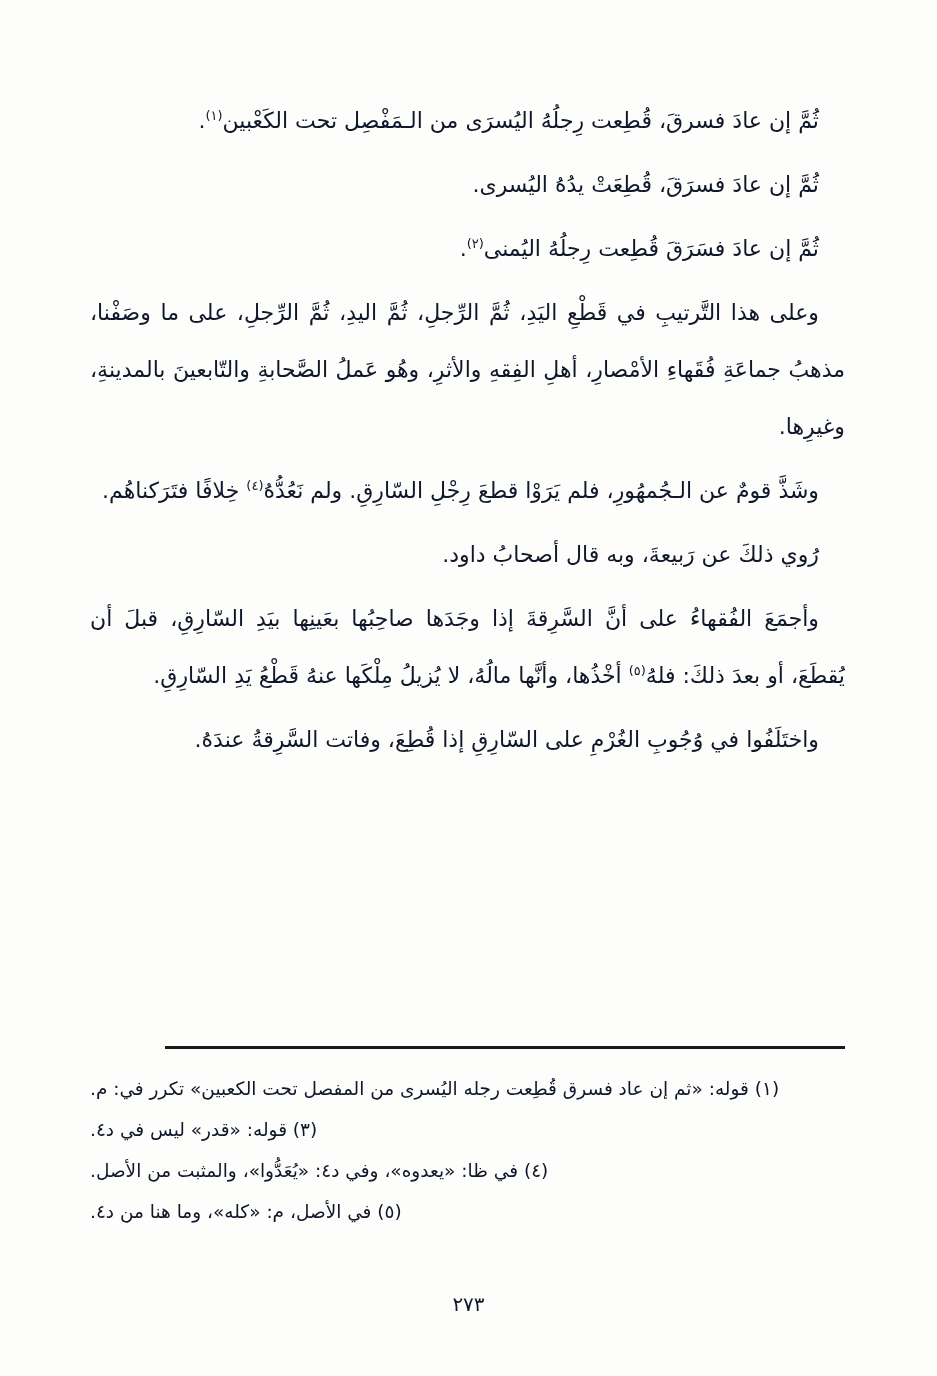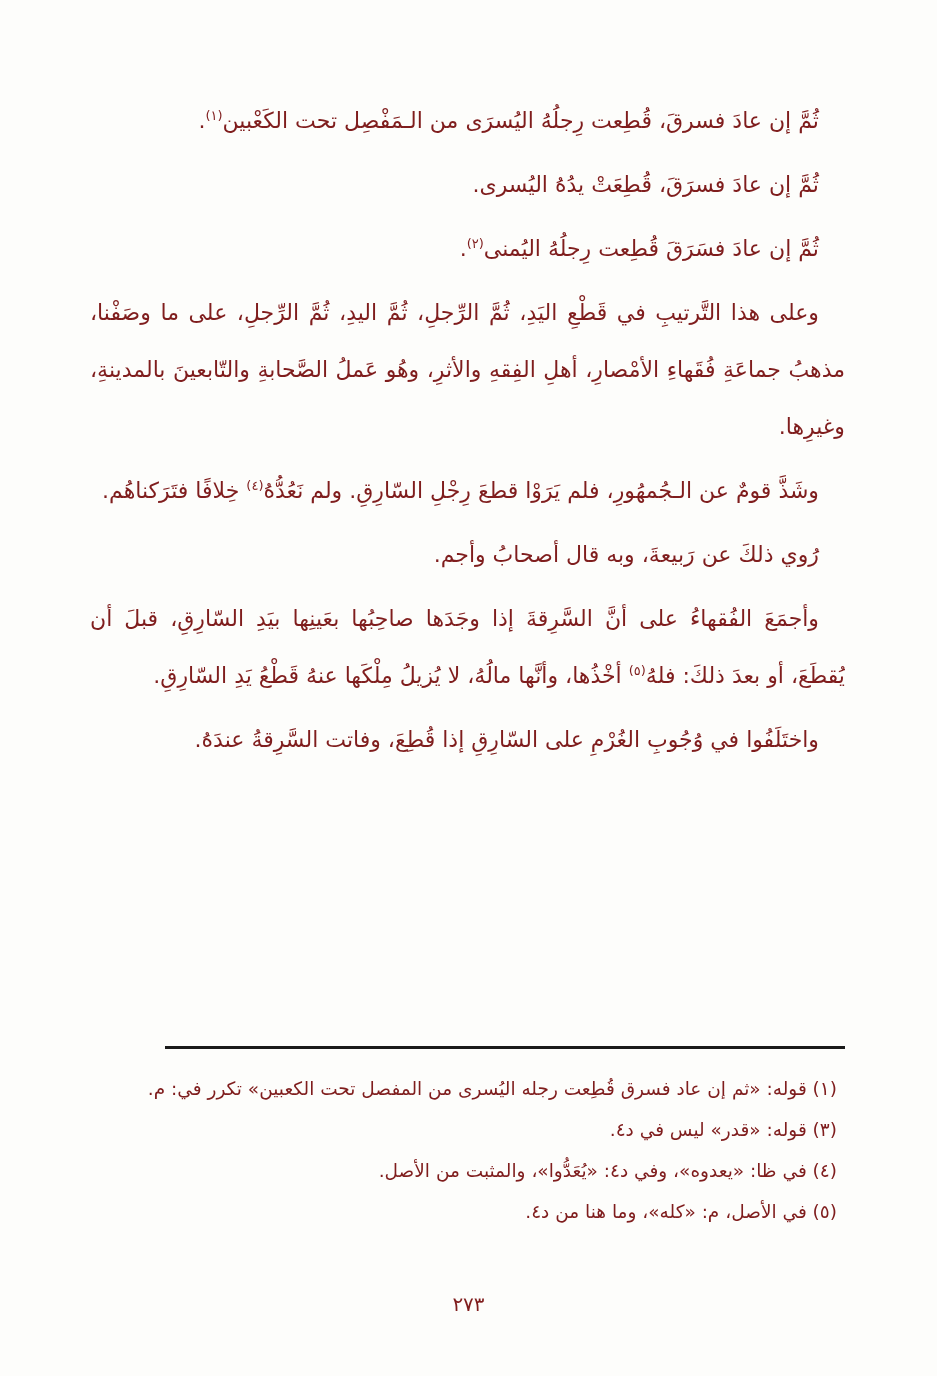--- a/index.html
+++ b/index.html
@@ -5,21 +5,21 @@
   html, body {
     margin: 0;
     padding: 0;
     background: #ffffff;
   }
   .page {
     position: relative;
     width: 937px;
     height: 1376px;
     background: #fdfdfb;
-    color: #7f1d1d;
+    color: #0f172a;
     font-family: "DejaVu Sans", sans-serif;
     direction: rtl;
     overflow: hidden;
     box-sizing: border-box;
   }
   .body-text {
     position: absolute;
     top: 92px;
     right: 92px;
     left: 90px;
@@ -48,21 +48,21 @@
     height: 3px;
     background: #1a1a1a;
   }
   .footnotes {
     position: absolute;
     top: 1068px;
     right: 100px;
     left: 90px;
     font-size: 18.5px;
     line-height: 41px;
-    text-align: right;
+    text-align: left;
   }
   .footnote {
     margin: 0;
     white-space: nowrap;
     overflow: hidden;
   }
   .page-number {
     position: absolute;
     top: 1292px;
     left: 0;
@@ -83,21 +83,21 @@
 
     <p class="para"><span>ثُمَّ إن عادَ فسرَقَ، قُطِعَتْ يدُهُ اليُسرى.</span></p>
 
     <p class="para"><span>ثُمَّ إن عادَ فسَرَقَ قُطِعت رِجلُهُ اليُمنى</span><sup class="fn-marker">(٢)</sup><span>.</span></p>
 
 
     <p class="para"><span>وعلى هذا التَّرتيبِ في قَطْعِ اليَدِ، ثُمَّ الرِّجلِ، ثُمَّ اليدِ، ثُمَّ الرِّجلِ، على ما وصَفْنا، مذهبُ جماعَةِ فُقَهاءِ الأمْصارِ، أهلِ الفِقهِ والأثرِ، وهُو عَملُ الصَّحابةِ والتّابعينَ بالمدينةِ، وغيرِها.</span></p>
 
     <p class="para"><span>وشَذَّ قومٌ عن الـجُمهُورِ، فلم يَرَوْا قطعَ رِجْلِ السّارِقِ. ولم نَعُدُّهُ</span><sup class="fn-marker">(٤)</sup><span> خِلافًا فتَرَكناهُم.</span></p>
 
-    <p class="para"><span>رُوي ذلكَ عن رَبيعةَ، وبه قال أصحابُ وأجم.</span></p>
+    <p class="para"><span>رُوي ذلكَ عن رَبيعةَ، وبه قال أصحابُ داود.</span></p>
 
     <p class="para"><span>وأجمَعَ الفُقهاءُ على أنَّ السَّرِقةَ إذا وجَدَها صاحِبُها بعَينِها بيَدِ السّارِقِ، قبلَ أن يُقطَعَ، أو بعدَ ذلكَ: فلهُ</span><sup class="fn-marker">(٥)</sup><span> أخْذُها، وأنَّها مالُهُ، لا يُزيلُ مِلْكَها عنهُ قَطْعُ يَدِ السّارِقِ.</span></p>
 
     <p class="para"><span>واختَلَفُوا في وُجُوبِ الغُرْمِ على السّارِقِ إذا قُطِعَ، وفاتت السَّرِقةُ عندَهُ.</span></p>
 
   </main>
 
   <div class="footnote-rule"></div>
 
   <section class="footnotes">

